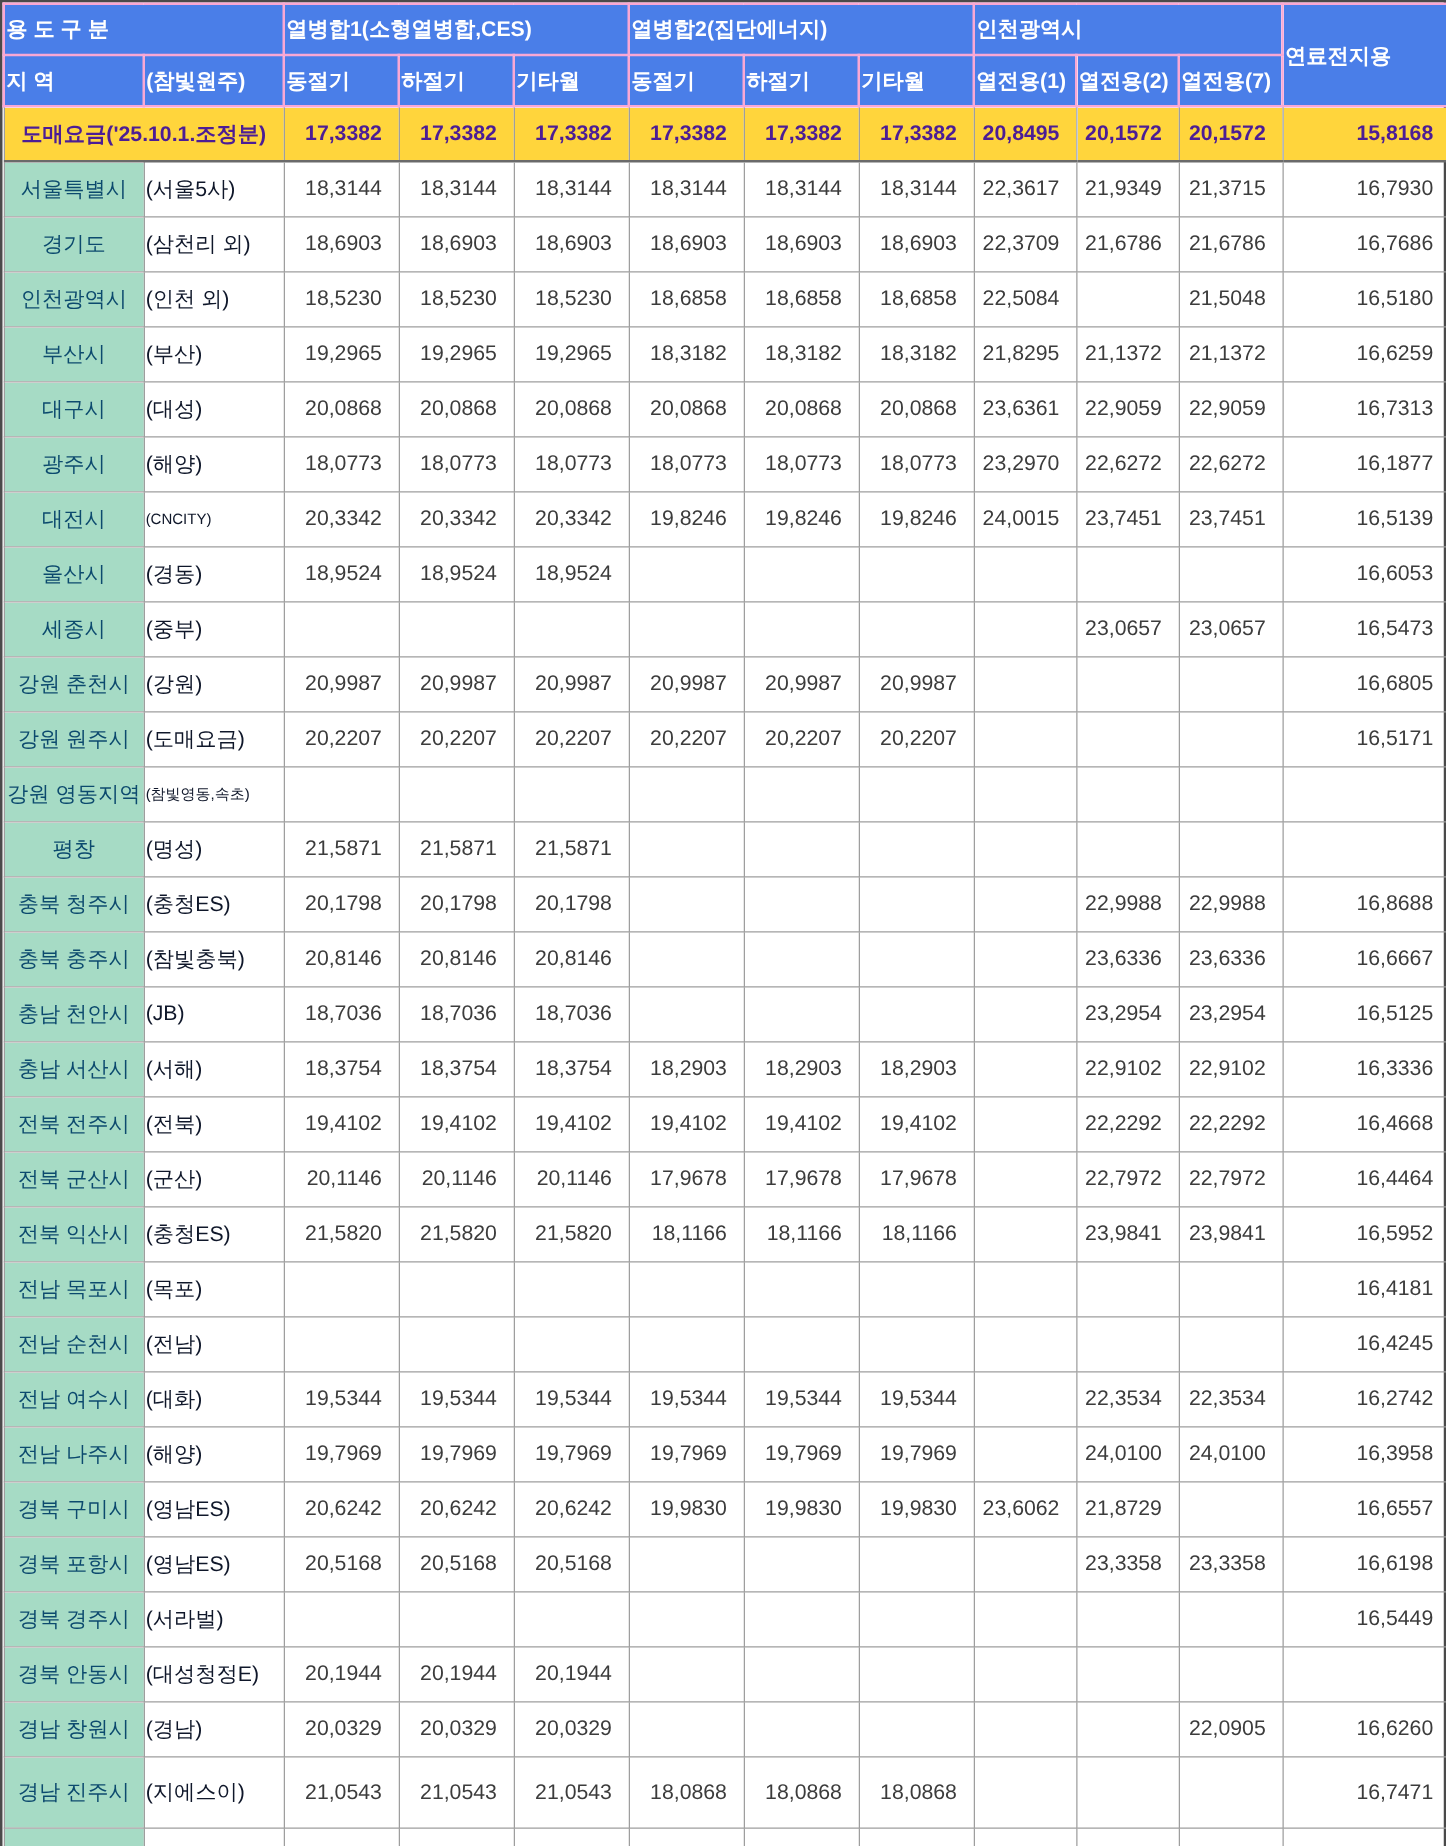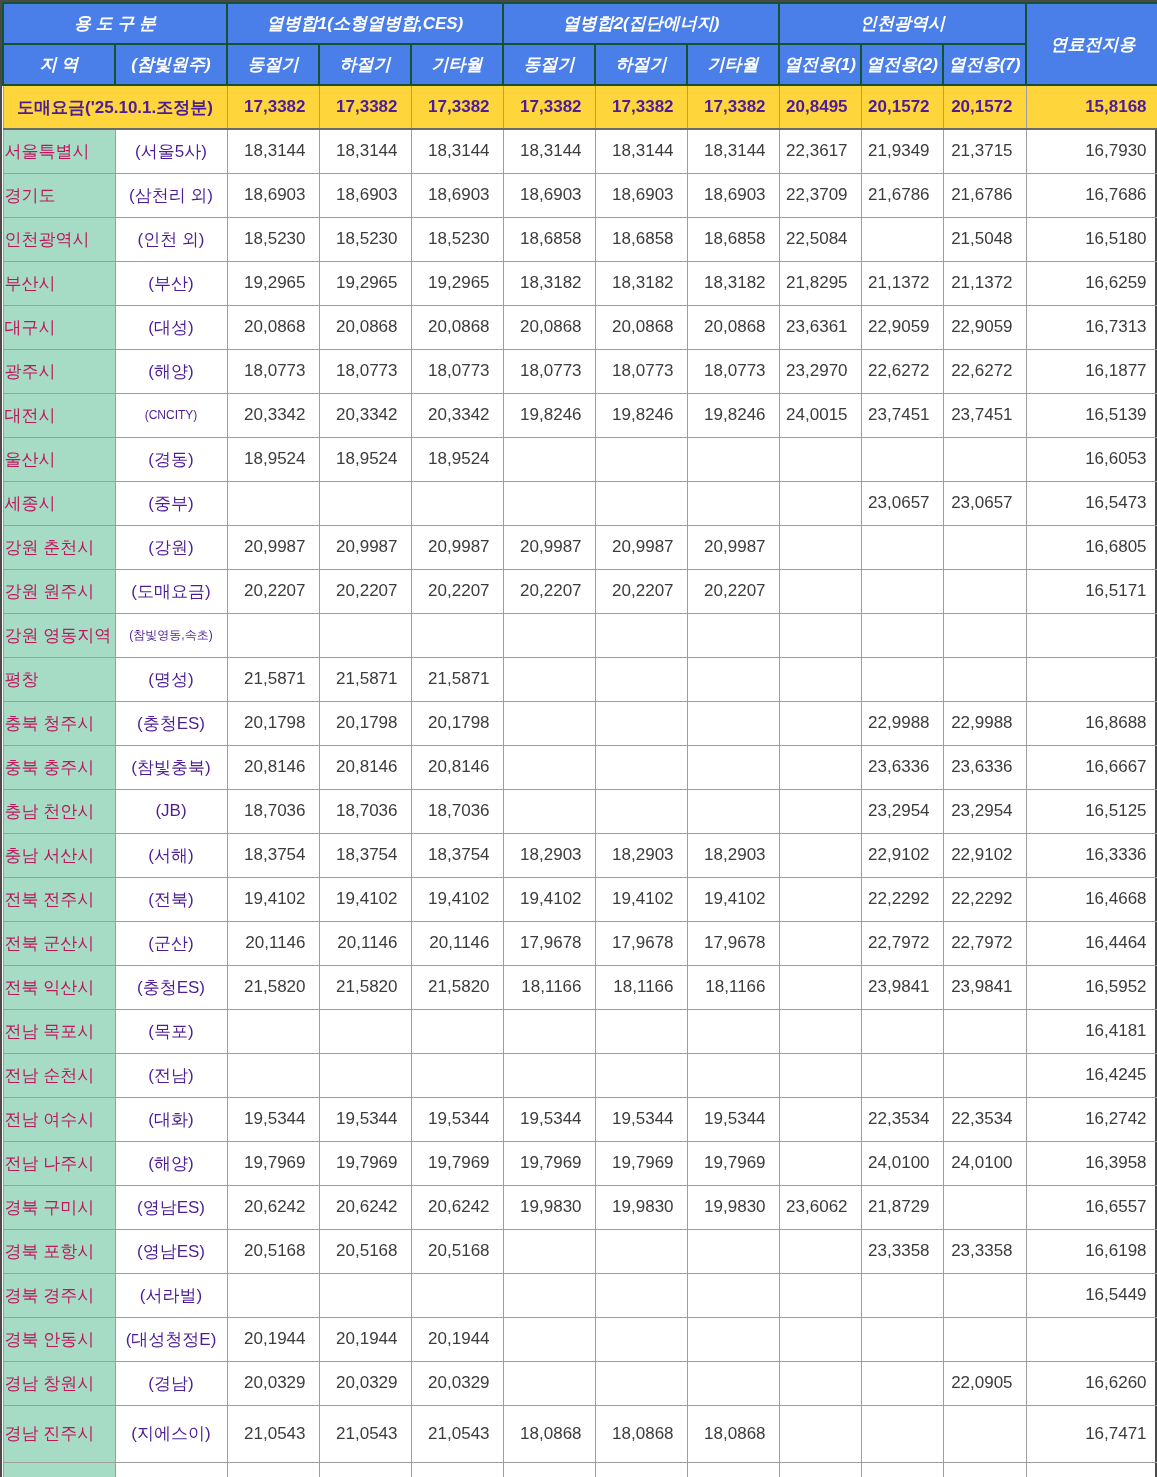--- a/index.html
+++ b/index.html
@@ -28,45 +28,43 @@
     overflow:hidden;
     white-space:nowrap;
     vertical-align:middle;
     color:var(--ink);
     font-size:17px;
   }
   thead th{
     background:var(--blue);
     color:#ffffff;
     font-weight:bold;
-    border:2px solid #14532d;
+    border:2px solid #f9a8d4;
     height:37px;
-    text-align:center;
-    font-style:italic;
+    text-align:left;
   }
   tr.wholesale th, tr.wholesale td{
     background:var(--yellow);
     font-weight:bold;
     color:#4c1d95;
     height:31px;
     border-top:2px solid #6a6a6a;
     border-bottom:2px solid #6a6a6a;
   }
   tr.wholesale th{ text-align:center; }
   tbody tr{ height:44px; }
   tbody tr:nth-child(31){ height:57px; }
   tbody tr:nth-child(32){ height:49px; }
   td.region{
     background:var(--green);
-    text-align:left;
-    color:#be185d;
+    text-align:center;
+    color:#0c4a6e;
   }
   td.supplier{
-    text-align:center;
-    color:#4c1d95;
+    color:#0f172a;
   }
   td.supplier.small{ font-size:12px; }
   td.num{
     text-align:right;
     padding-right:13px;
     color:#3c3c3c;
   }
 </style>
 </head>
 <body>

